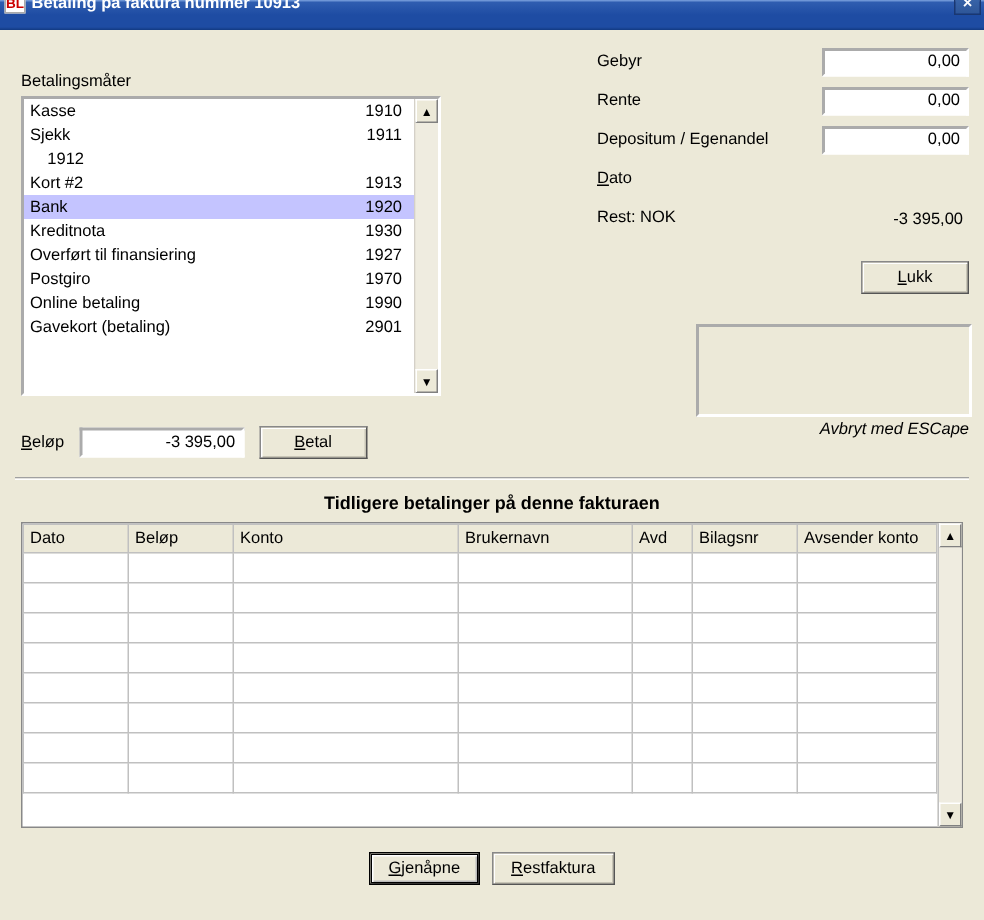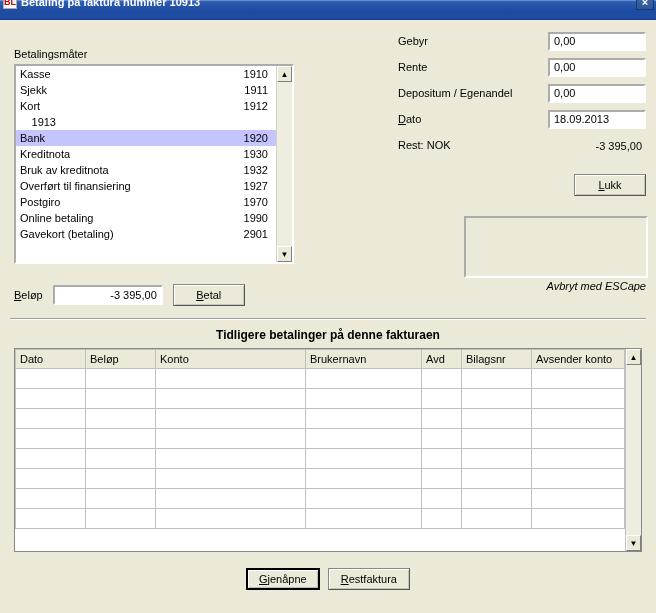--- a/index.html
+++ b/index.html
@@ -142,21 +142,21 @@
     align-items: center;
     margin-bottom: 4px;
     height: 22px;
   }
   .field-label { width: 150px; }
   .field-input {
     width: 98px;
     border: 2px inset #fff;
     background: #fff;
     height: 19px;
-    text-align: left;
+    text-align: right;
     padding: 0 4px;
     font: inherit;
   }
   .rest-row .field-label { width: 150px; }
   .rest-val {
     width: 98px;
     text-align: right;
     padding: 2px 4px 0 0;
   }
   .lukk-row {
@@ -254,37 +254,33 @@
       <div class="listbox-content" id="listbox-content">
           <div class="list-row">
             <span class="name">Kasse</span>
             <span class="code">1910</span>
           </div>
           <div class="list-row">
             <span class="name">Sjekk</span>
             <span class="code">1911</span>
           </div>
           <div class="list-row">
-            <span class="name">Kort</span>
             <span class="code">1912</span>
           </div>
           <div class="list-row">
+            <span class="name">Kort #2</span>
             <span class="code">1913</span>
           </div>
           <div class="list-row selected">
             <span class="name">Bank</span>
             <span class="code">1920</span>
           </div>
           <div class="list-row">
             <span class="name">Kreditnota</span>
             <span class="code">1930</span>
-          </div>
-          <div class="list-row">
-            <span class="name">Bruk av kreditnota</span>
-            <span class="code">1932</span>
           </div>
           <div class="list-row">
             <span class="name">Overført til finansiering</span>
             <span class="code">1927</span>
           </div>
           <div class="list-row">
             <span class="name">Postgiro</span>
             <span class="code">1970</span>
           </div>
           <div class="list-row">
@@ -324,21 +320,20 @@
       <input class="field-input" value="0,00" style="">
     </div>
     <div class="field-row">
       <div class="field-label">Depositum / Egenandel</div>
       <input class="field-input" value="0,00" style="">
     </div>
     <div class="field-row">
       <div class="field-label underline-label">
         <span class="u">D</span><span>ato</span>
       </div>
-      <input class="field-input" style="text-align: left;" value="18.09.2013">
     </div>
     <div class="field-row rest-row">
       <div class="field-label">Rest: NOK</div>
       <div class="rest-val">-3 395,00</div>
     </div>
     <div class="lukk-row">
       <button class="btn">
         <span class="u">L</span><span>ukk</span>
       </button>
     </div>

